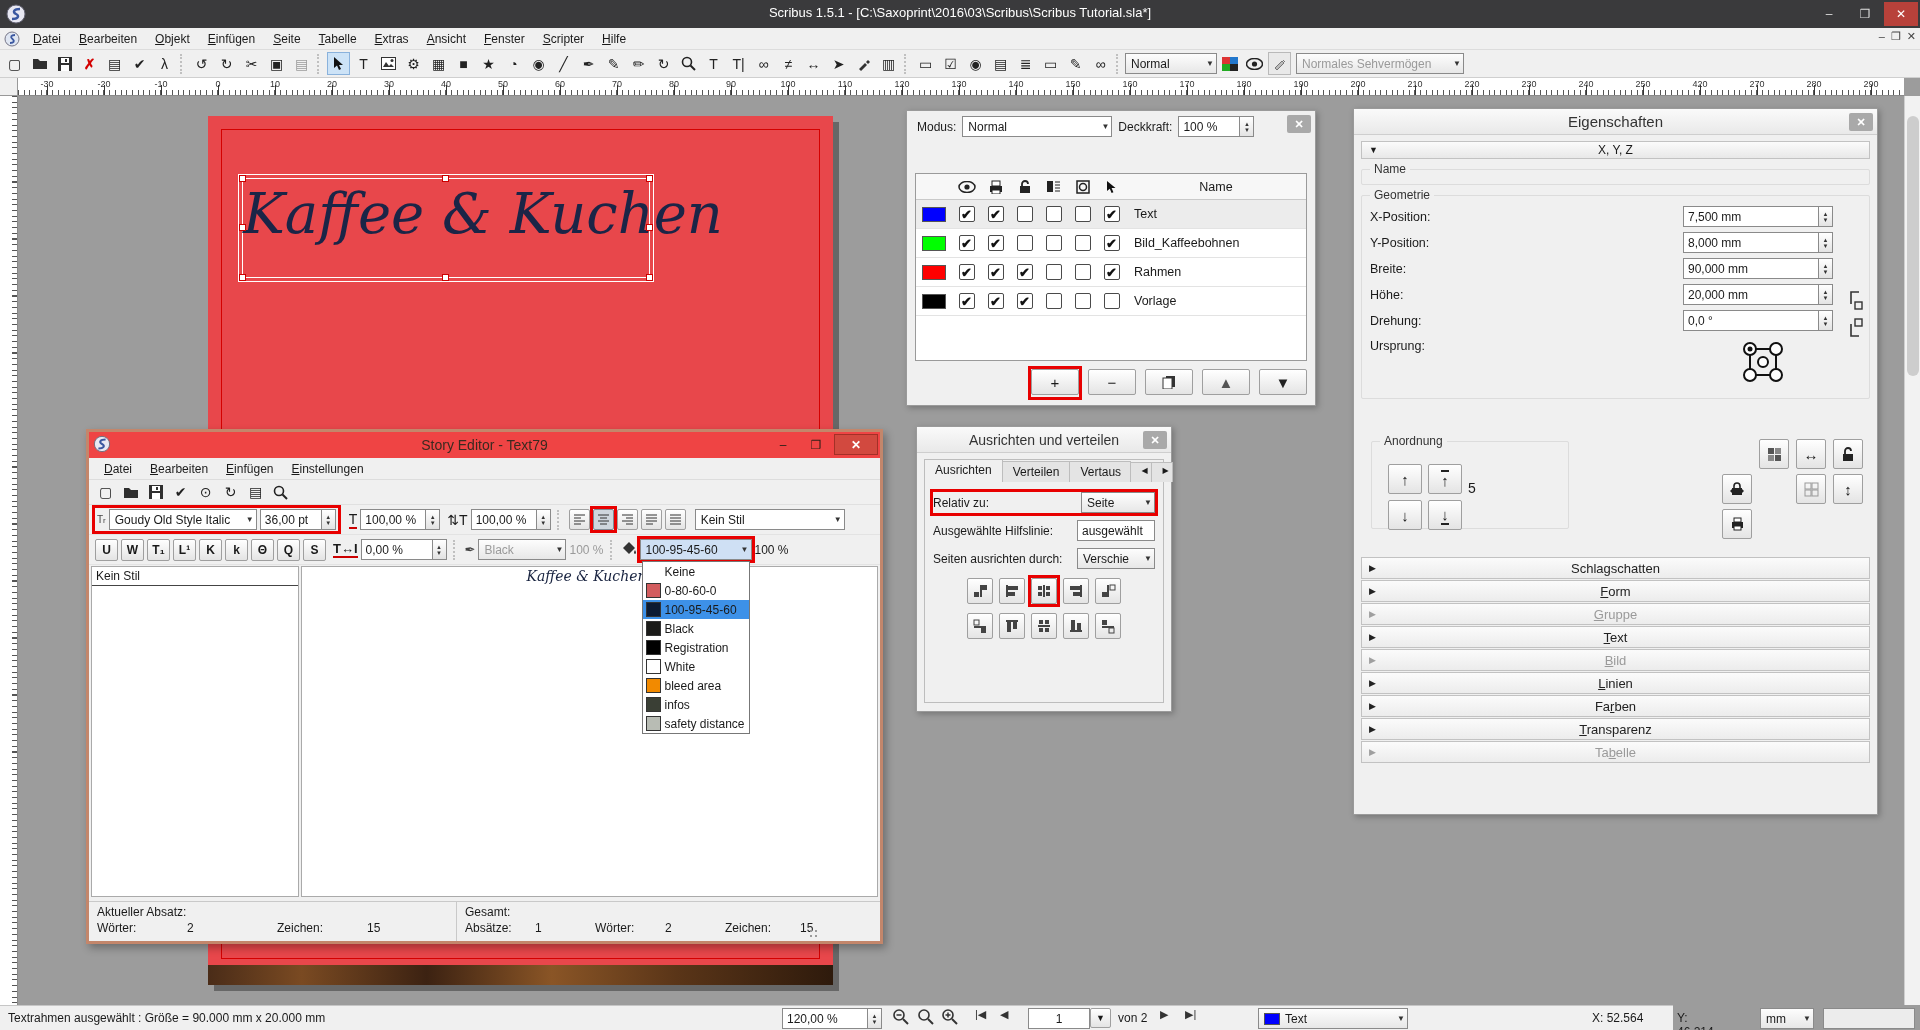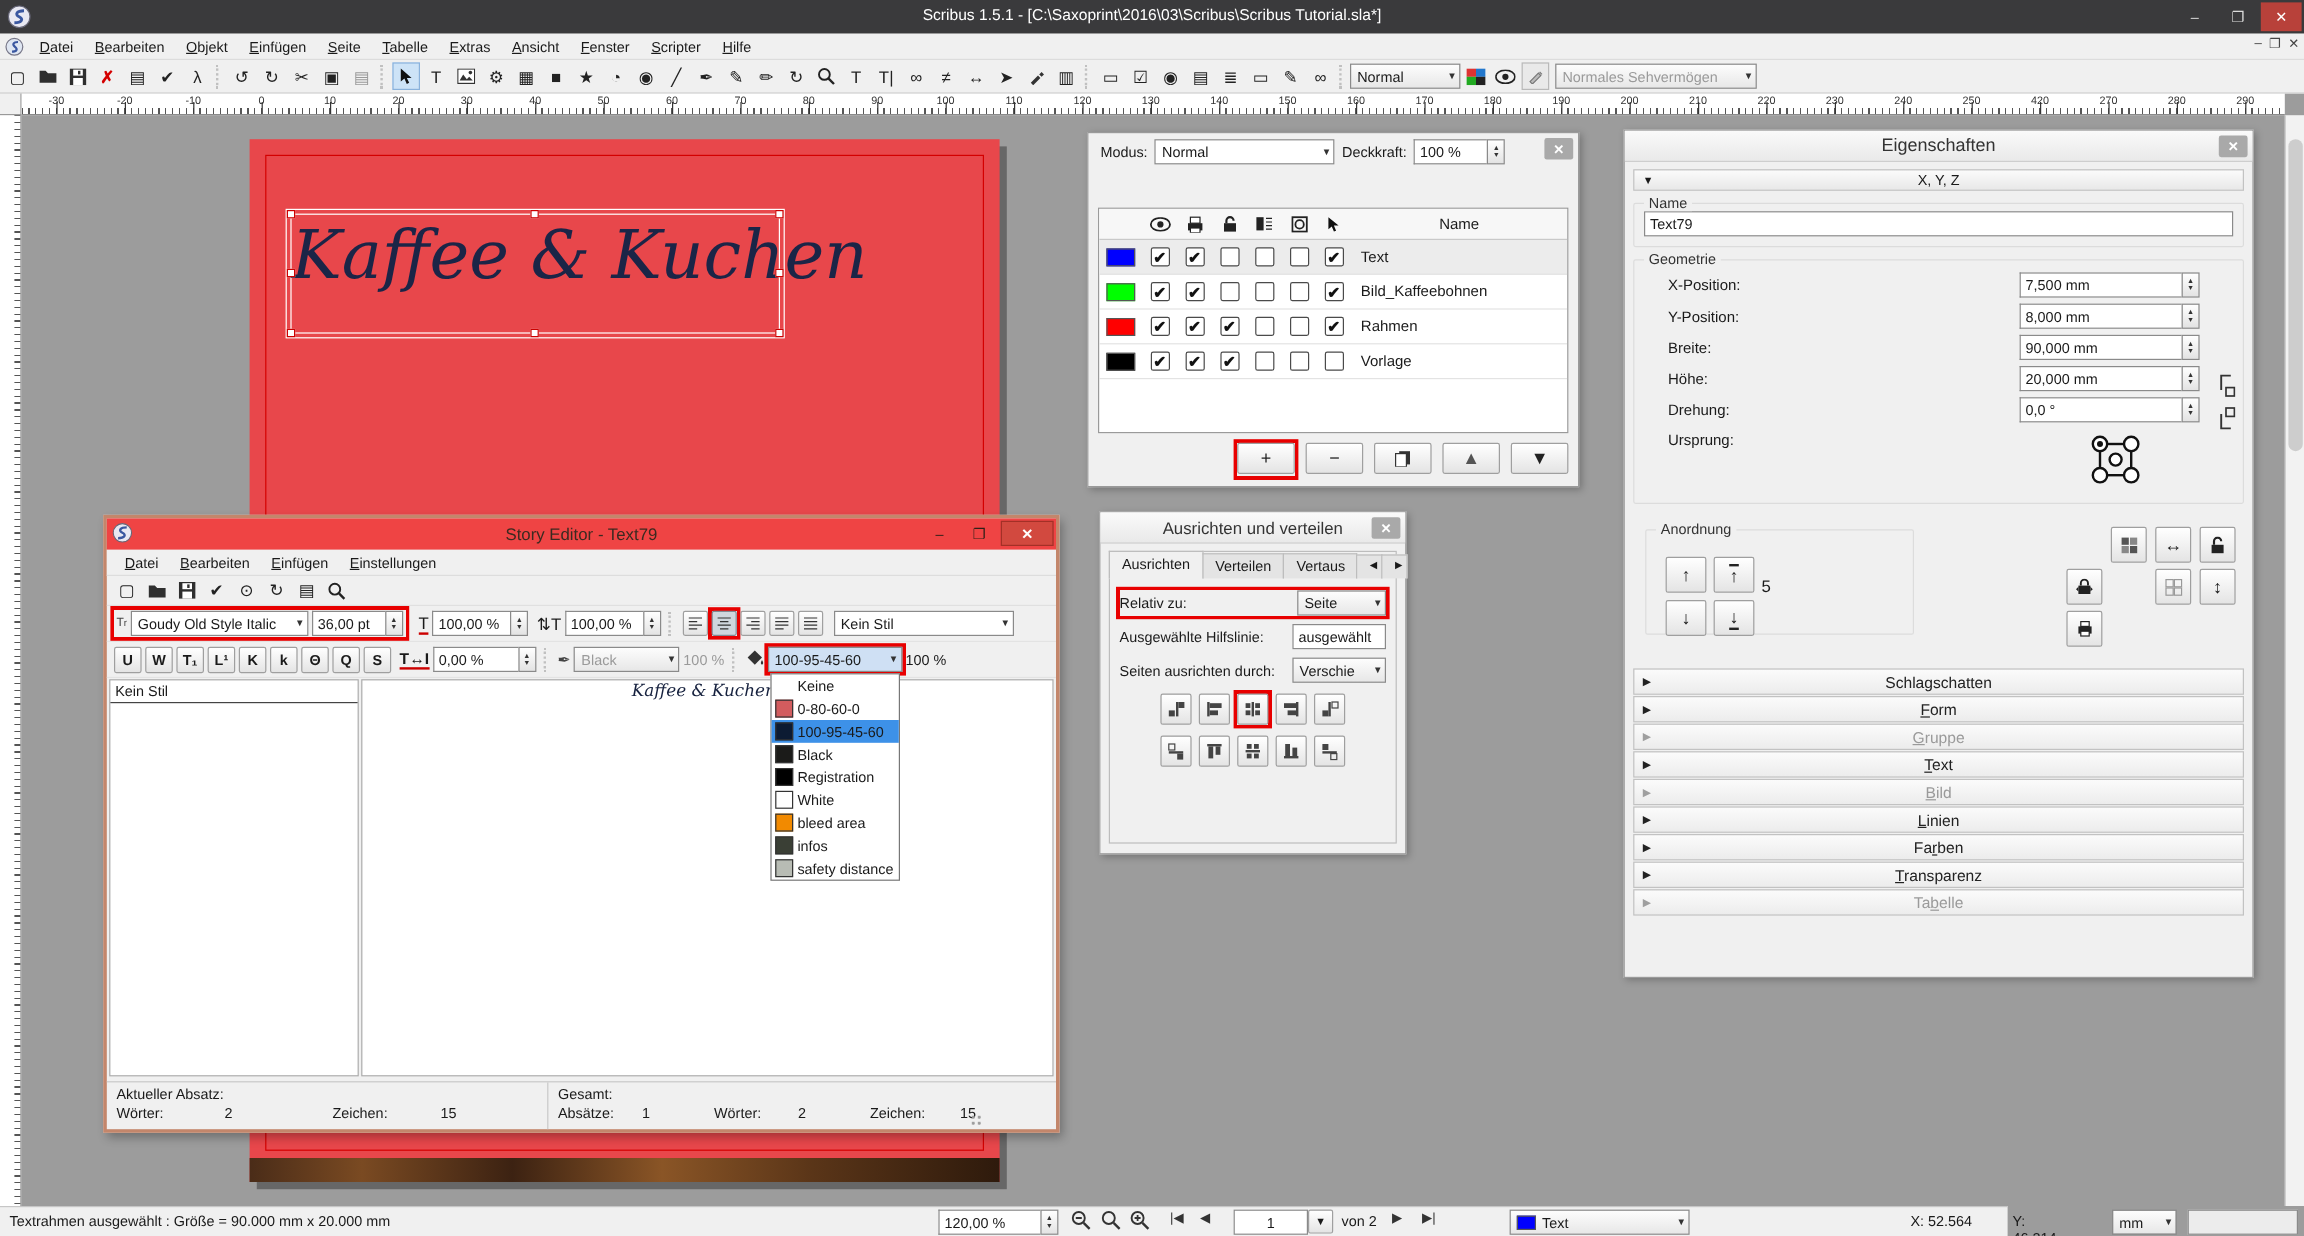--- a/index.html
+++ b/index.html
@@ -91,26 +91,26 @@
   .arow { display:flex; align-items:center; margin:7px 8px 0 8px; gap:4px; }
   .arow .lbl { font-size:12px; }
   .agrid { display:flex; justify-content:center; gap:6px; margin-top:9px; }
   .abtn { width:26px; height:26px; }
   
   #prop-panel { left:1353px; top:108px; width:525px; height:707px; }
   #prop-head { margin:6px 7px 0 7px; height:18px; background:linear-gradient(#fbfbfb,#e8e8e8); border:1px solid #c2c2c2; display:flex; align-items:center; justify-content:center; font-size:12px; position:relative; }
   #prop-head .tri { position:absolute; left:7px; font-size:9px; }
   .group { position:relative; border:1px solid #dcdcdc; border-radius:2px; margin:10px 7px 0 7px; padding:10px 8px 8px 8px; }
   .group-label { position:absolute; top:-8px; left:8px; background:#f0f0f0; padding:0 4px; font-size:12px; color:#333; }
-  .prow { display:flex; align-items:center; margin-bottom:5px;margin-left:20px; }
+  .prow { display:flex; align-items:center; margin-bottom:5px; }
   .prow .lbl { width:220px; font-size:12.5px; }
   .prow .spin { width:150px; margin-left:auto; margin-right:28px; }
   #chain-icon { position:absolute; right:6px; top:92px; }
   #origin-row { display:flex; align-items:flex-start; margin-top:8px; }
-  #arrange-group { position:absolute; left:10px; top:322px; width:224px; height:88px; border:1px solid #dcdcdc; }
+  #arrange-group { position:absolute; left:10px; top:322px; width:198px; height:88px; border:1px solid #dcdcdc; }
   #arrange-group .group-label { top:-8px; }
   #arrange-grid { display:grid; grid-template-columns:34px 34px; grid-gap:6px; padding:12px 0 0 8px; }
   .arrbtn { width:34px; height:30px; font-size:15px; }
   #level-num { position:absolute; left:96px; top:38px; font-size:14px; }
   #propicon-cluster { position:absolute; right:14px; top:330px; display:grid; grid-template-columns:repeat(4,32px); grid-gap:5px; justify-items:end; }
   .pibtn { width:30px; height:30px; font-size:15px; }
   #prop-sections { position:absolute; left:7px; right:7px; top:448px; }
   .sec { height:22px; border:1px solid #c2c2c2; background:linear-gradient(#fbfbfb,#ececec); display:flex; align-items:center; justify-content:center; position:relative; margin-bottom:1px; font-size:13px; color:#222; }
   .sec .tri { position:absolute; left:7px; font-size:9px; }
   .sec.disabled, .sec.disabled .tri { color:#9f9f9f; }
@@ -681,23 +681,20 @@
 
 <div class="panel" id="prop-panel">
   <div class="panel-title">Eigenschaften</div>
   <div class="panel-close">✕</div>
   <div id="prop-head">
     <span class="tri">▼</span>
     <span>X, Y, Z</span>
   </div>
   <div class="group" style="padding-top:6px">
     <span class="group-label">Name</span>
-    <div class="field" style="width:100%">
-        <span>Text79</span>
-      </div>
   </div>
   <div class="group" id="geo-group">
     <span class="group-label">Geometrie</span>
     <div id="geo-fields">
         <div class="prow">
           <span class="lbl">X-Position:</span>
           <span class="spin">
             <span class="val">7,500 mm</span>
             <span class="arrows">▲<br>▼</span>
           </span>

